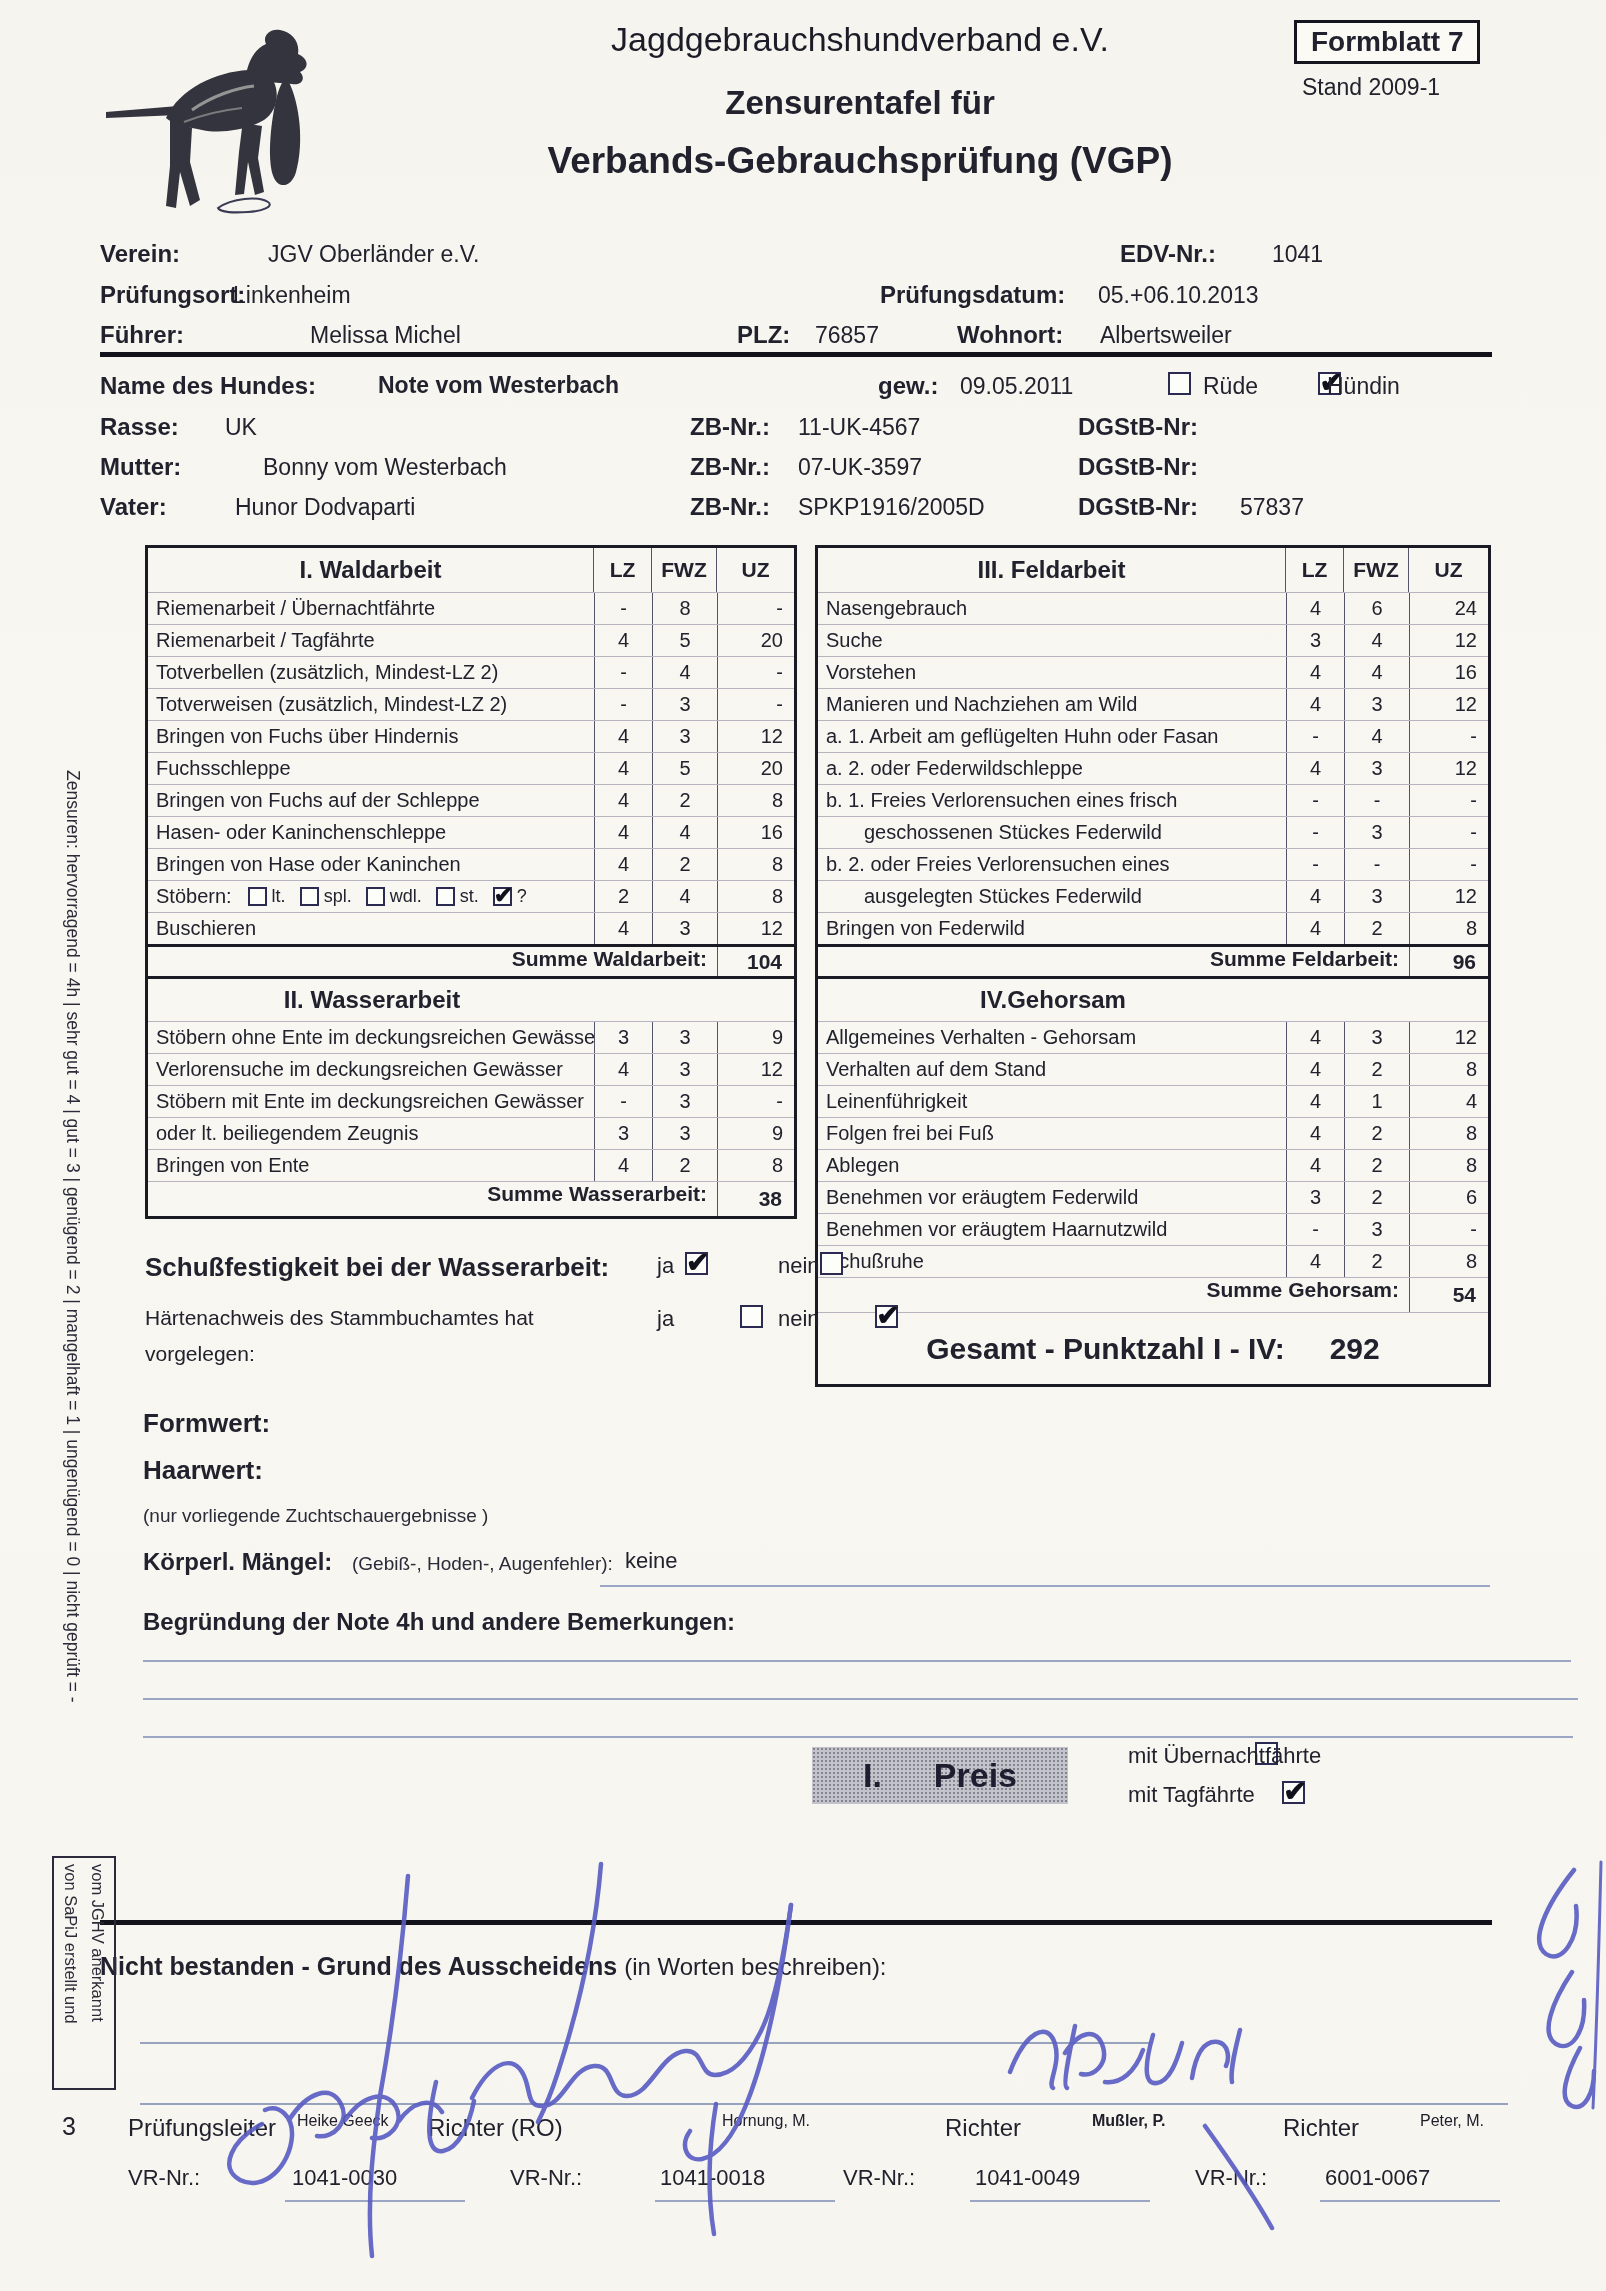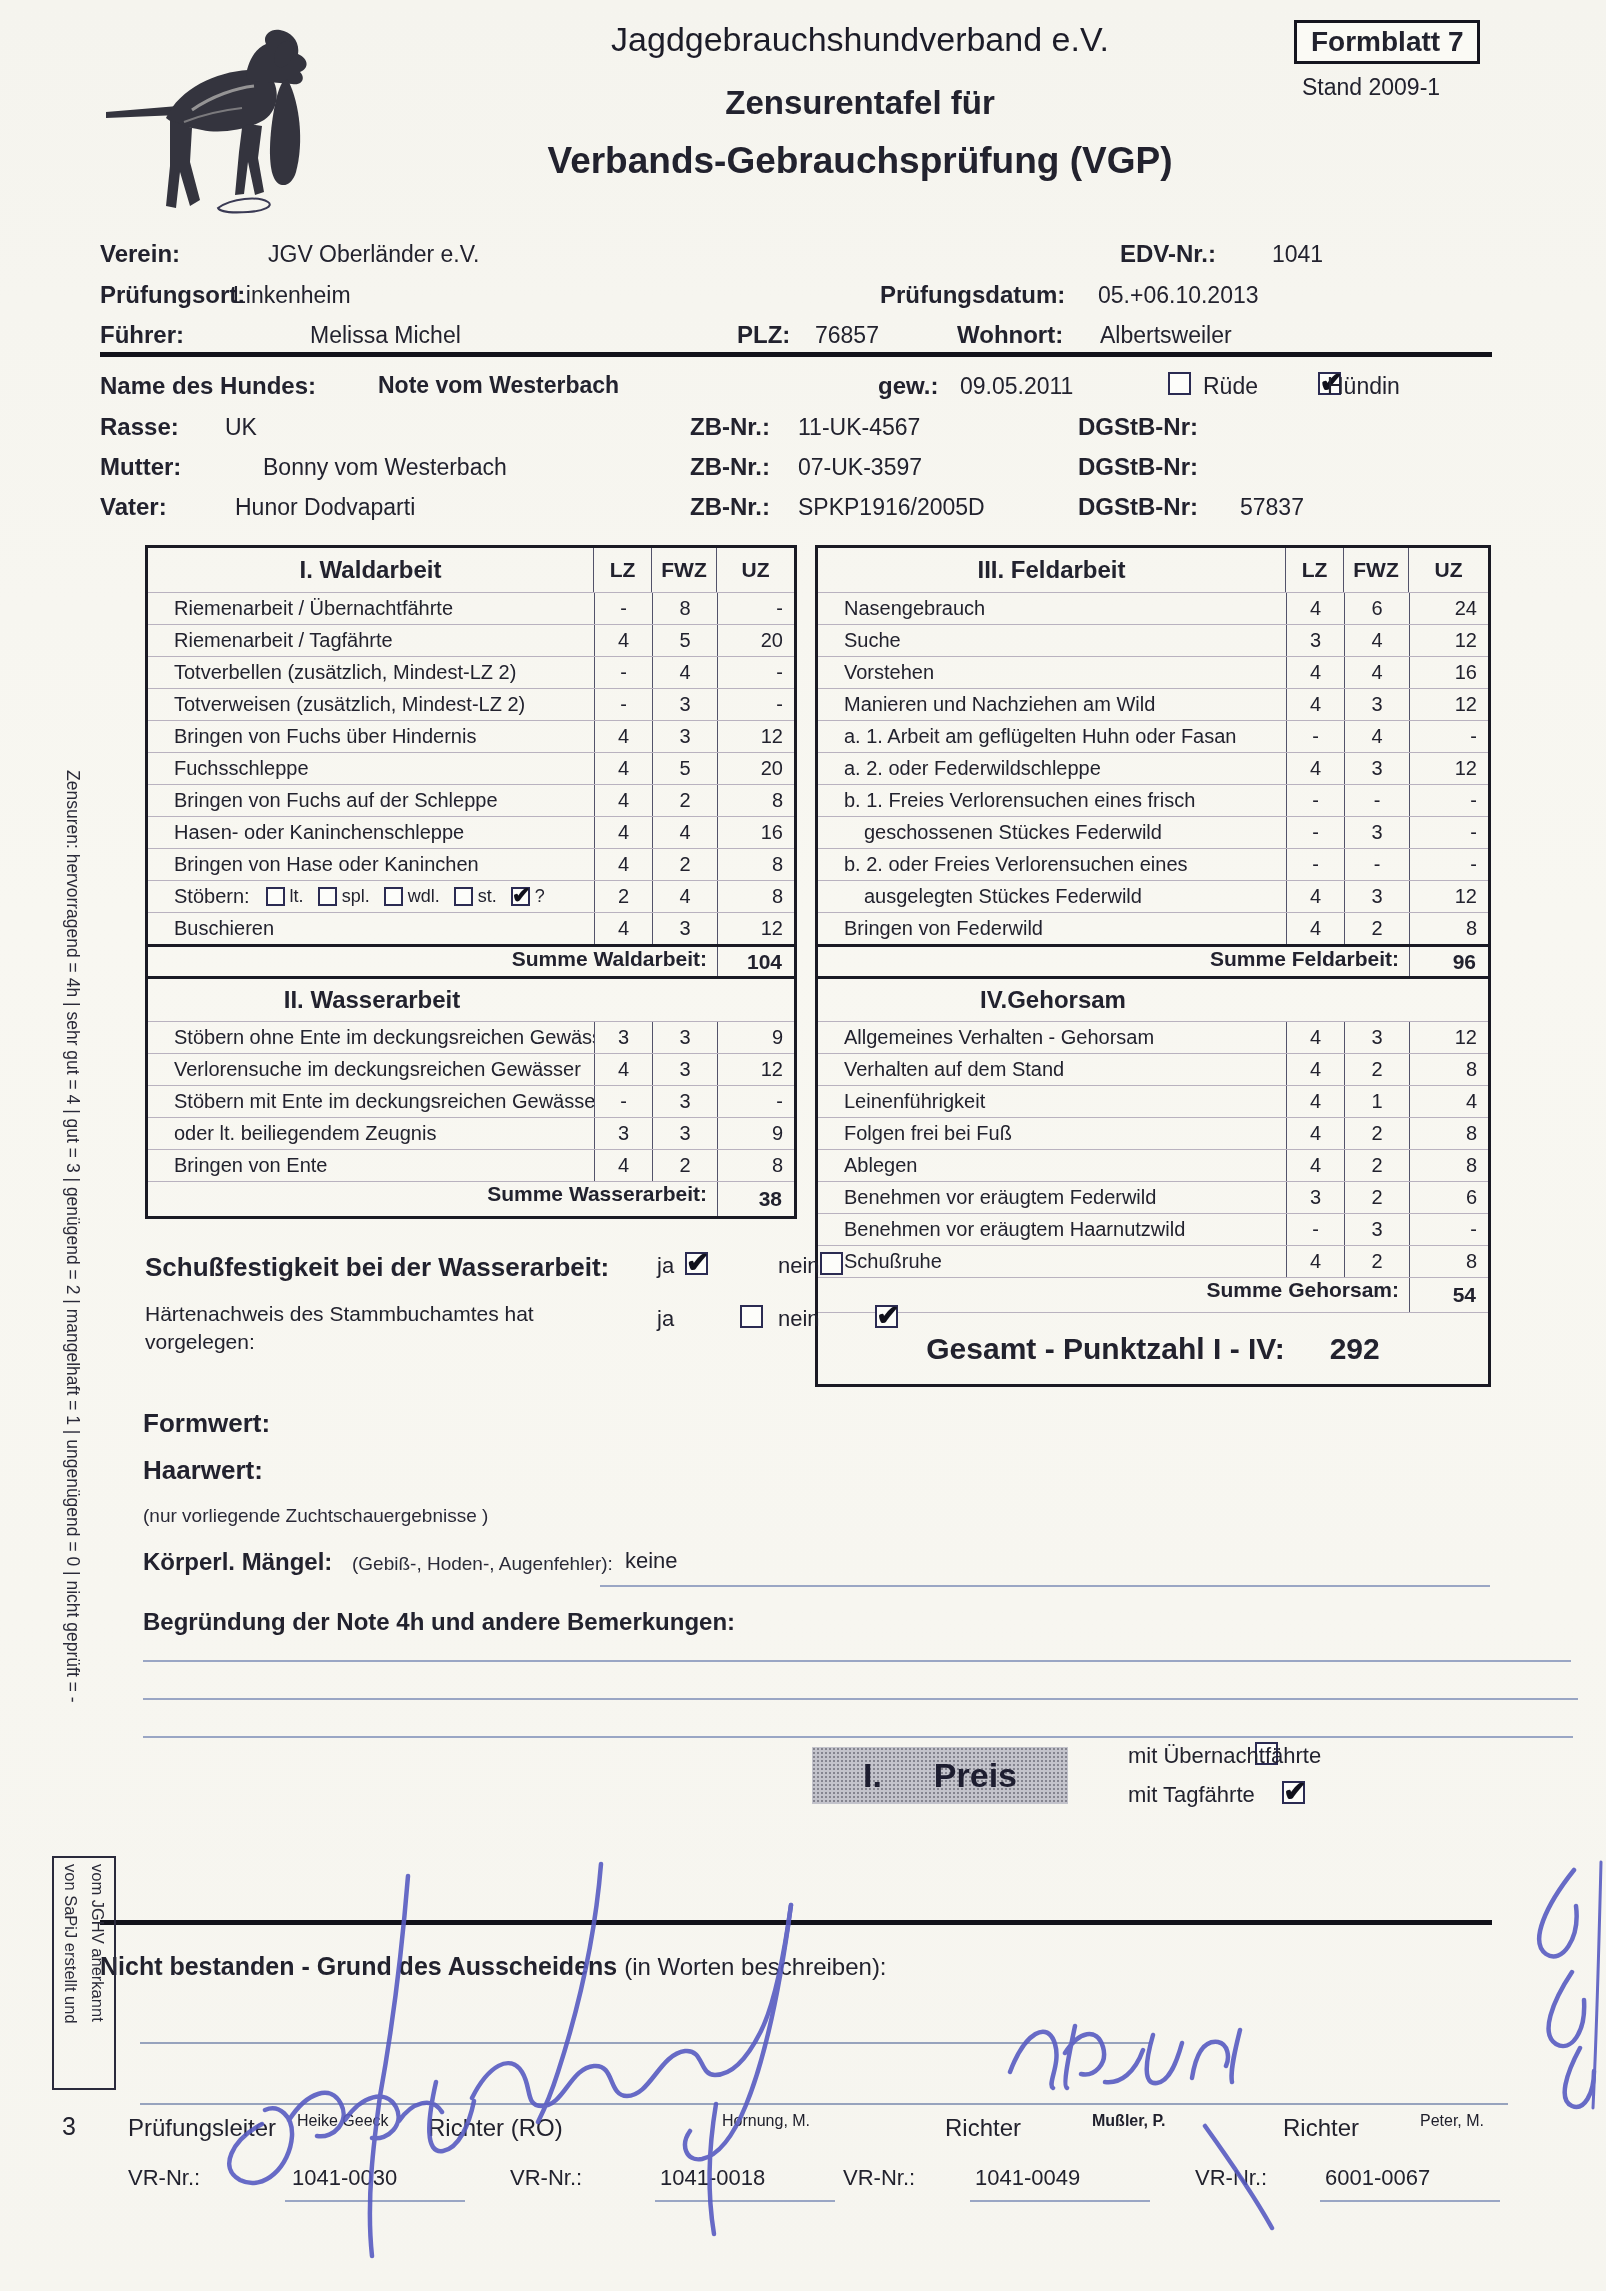--- a/index.html
+++ b/index.html
@@ -25,21 +25,21 @@
   .cb.sm{width:19px;height:19px;border-width:2px;}
   .cb.checked::after{content:"\2714";position:absolute;left:-1px;top:-8px;font-size:28px;font-weight:bold;color:#11111c;}
   .cb.sm.checked::after{font-size:23px;top:-7px;left:-1px;}
   
   .scorebox{position:absolute;border:3px solid #1a1a24;box-sizing:border-box;}
   .thead{display:flex;height:44px;align-items:center;}
   .ttitle{flex:1;text-align:center;font-weight:bold;font-size:24px;}
   .thnum{font-weight:bold;font-size:21px;text-align:center;border-left:1.5px solid #53536a;align-self:stretch;display:flex;align-items:center;justify-content:center;}
   .w-lz{width:57px;}.w-fwz{width:64px;}.w-uz1{width:77px;}.w-uz2{width:79px;}
   .trow{display:flex;height:32px;align-items:center;border-top:1px solid #b9b2bf;box-sizing:border-box;}
-  .tdesc{flex:1;font-size:20px;padding-left:26px;white-space:nowrap;overflow:hidden;display:flex;align-items:center;}
+  .tdesc{flex:1;font-size:20px;padding-left:8px;white-space:nowrap;overflow:hidden;display:flex;align-items:center;}
   .tdesc.indent{padding-left:46px;}
   .tnum{font-size:20px;text-align:center;border-left:1.5px solid #53536a;align-self:stretch;display:flex;align-items:center;justify-content:center;}
   .tnum.uz{justify-content:flex-end;padding-right:11px;box-sizing:border-box;}
   .opts{display:flex;align-items:center;gap:14px;margin-left:16px;}
   .opt{display:flex;align-items:center;gap:5px;font-size:18px;}
   .sumrow{display:flex;height:35px;align-items:flex-start;box-sizing:border-box;}
   .sumrow.thick{border-top:3px solid #1a1a24;border-bottom:3px solid #1a1a24;}
   .sumrow.thin{border-top:1px solid #b9b2bf;}
   .sumlab{flex:1;text-align:right;font-weight:bold;font-size:21px;padding-right:10px;white-space:nowrap;}
   .sumval{font-weight:bold;font-size:21px;border-left:1.5px solid #53536a;align-self:stretch;display:flex;align-items:center;justify-content:flex-end;padding-right:12px;box-sizing:border-box;}
@@ -498,21 +498,21 @@
     </div>
   </div>
 
   
   <span class="abs b" style="left:145px;top:1252px;font-size:26px;">Schußfestigkeit bei der Wasserarbeit:</span>
   <span class="abs cb checked" style="left:630px;top:1252px;"></span>
   <span class="abs" style="left:657px;top:1253px;font-size:22px;">ja</span>
   <span class="abs cb" style="left:738px;top:1252px;"></span>
   <span class="abs" style="left:778px;top:1253px;font-size:22px;">nein</span>
 
-  <div class="abs" style="left:145px;top:1300px;width:410px;font-size:21px;line-height:28px;">Härtenachweis des Stammbuchamtes hat vorgelegen:</div>
+  <div class="abs" style="left:145px;top:1300px;width:410px;font-size:21px;line-height:36px;">Härtenachweis des Stammbuchamtes hat vorgelegen:</div>
   <span class="abs cb" style="left:630px;top:1305px;"></span>
   <span class="abs" style="left:657px;top:1306px;font-size:22px;">ja</span>
   <span class="abs cb checked" style="left:738px;top:1305px;"></span>
   <span class="abs" style="left:778px;top:1306px;font-size:22px;">nein</span>
 
   
   <span class="abs b" style="left:143px;top:1408px;font-size:26px;">Formwert:</span>
   <span class="abs b" style="left:143px;top:1455px;font-size:26px;">Haarwert:</span>
   <span class="abs smallnote" style="left:143px;top:1505px;">(nur vorliegende Zuchtschauergebnisse )</span>
   <span class="abs b" style="left:143px;top:1548px;font-size:24px;">Körperl. Mängel:</span>

